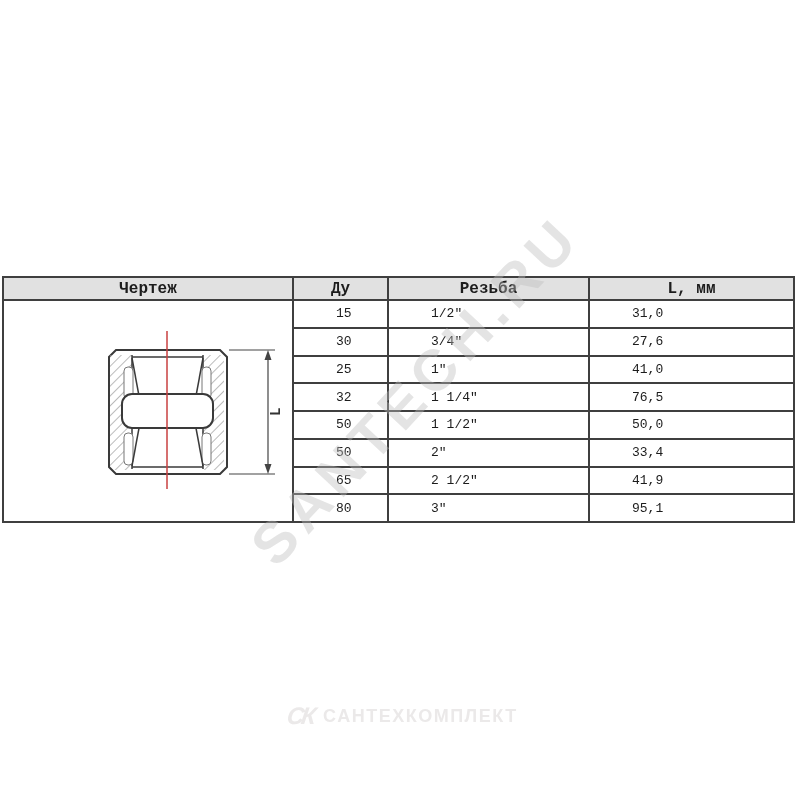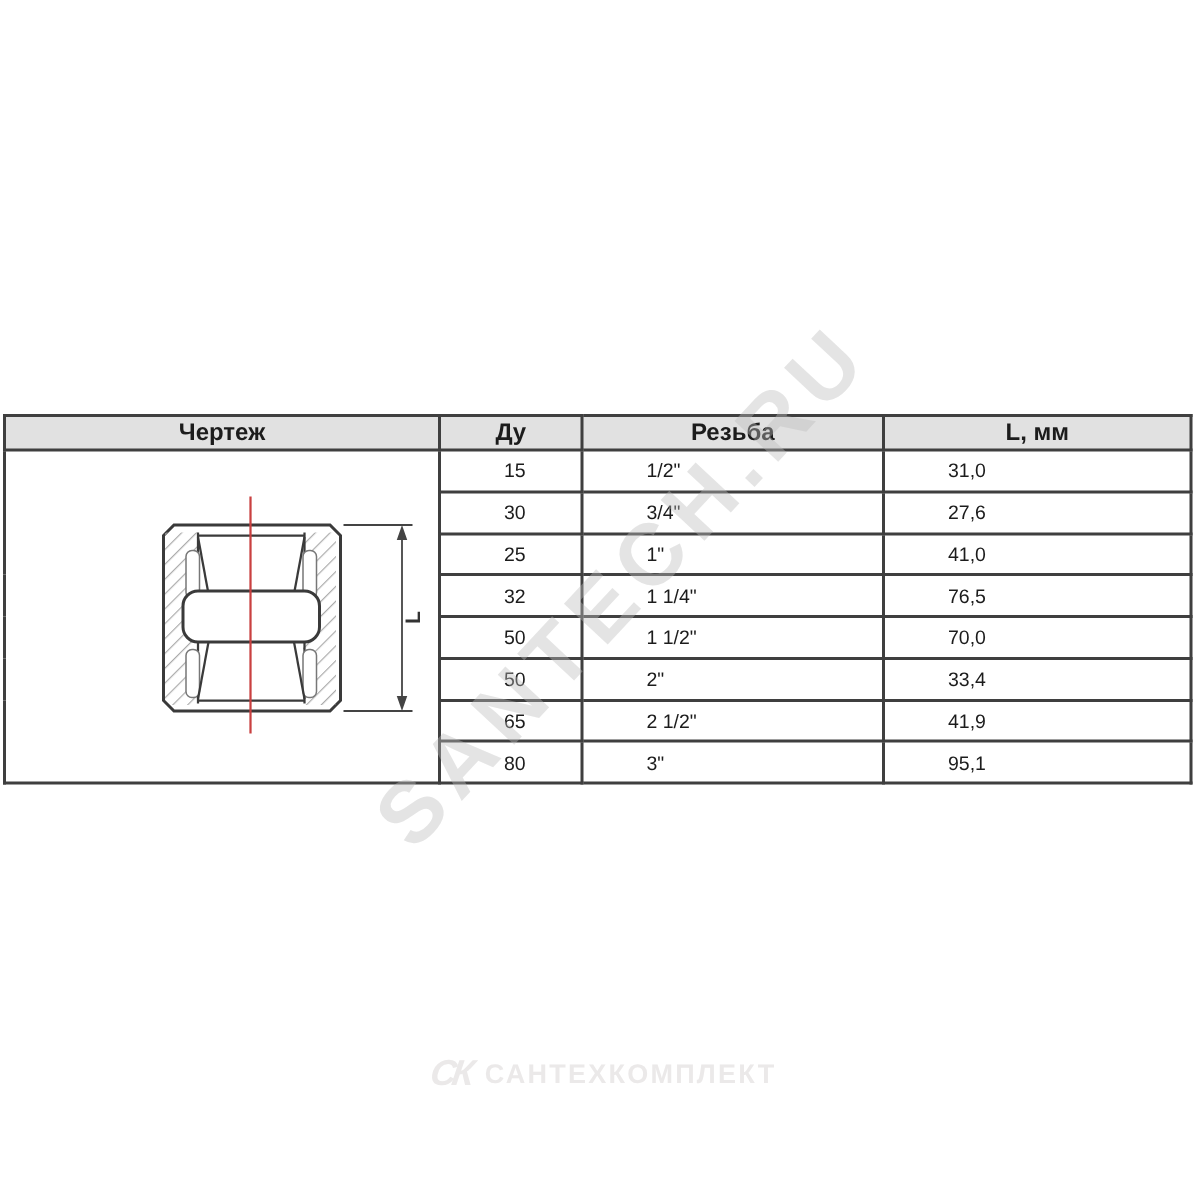--- a/index.html
+++ b/index.html
@@ -44,20 +44,21 @@
     border-collapse: collapse;
     table-layout: fixed;
     z-index: 2;
   }
   table.spec-table th,
   table.spec-table td {
     border: 2px solid var(--border_color, #3f3f3f);
     vertical-align: middle;
     padding: 0;
     color: var(--text_color, #1c1c1c);
+    font-family: Liberation Mono, monospace;
   }
   table.spec-table th {
     background: var(--header_bg, #e1e1e1);
     font-size: 16px;
     font-weight: bold;
     height: 21px;
   }
   table.spec-table td {
     background: #ffffff;
     font-size: 13px;
@@ -174,21 +175,21 @@
         <td>41,0</td>
       </tr>
       <tr>
         <td>32</td>
         <td>1 1/4"</td>
         <td>76,5</td>
       </tr>
       <tr>
         <td>50</td>
         <td>1 1/2"</td>
-        <td>70,0</td>
+        <td>50,0</td>
       </tr>
       <tr>
         <td>50</td>
         <td>2"</td>
         <td>33,4</td>
       </tr>
       <tr>
         <td>65</td>
         <td>2 1/2"</td>
         <td>41,9</td>

